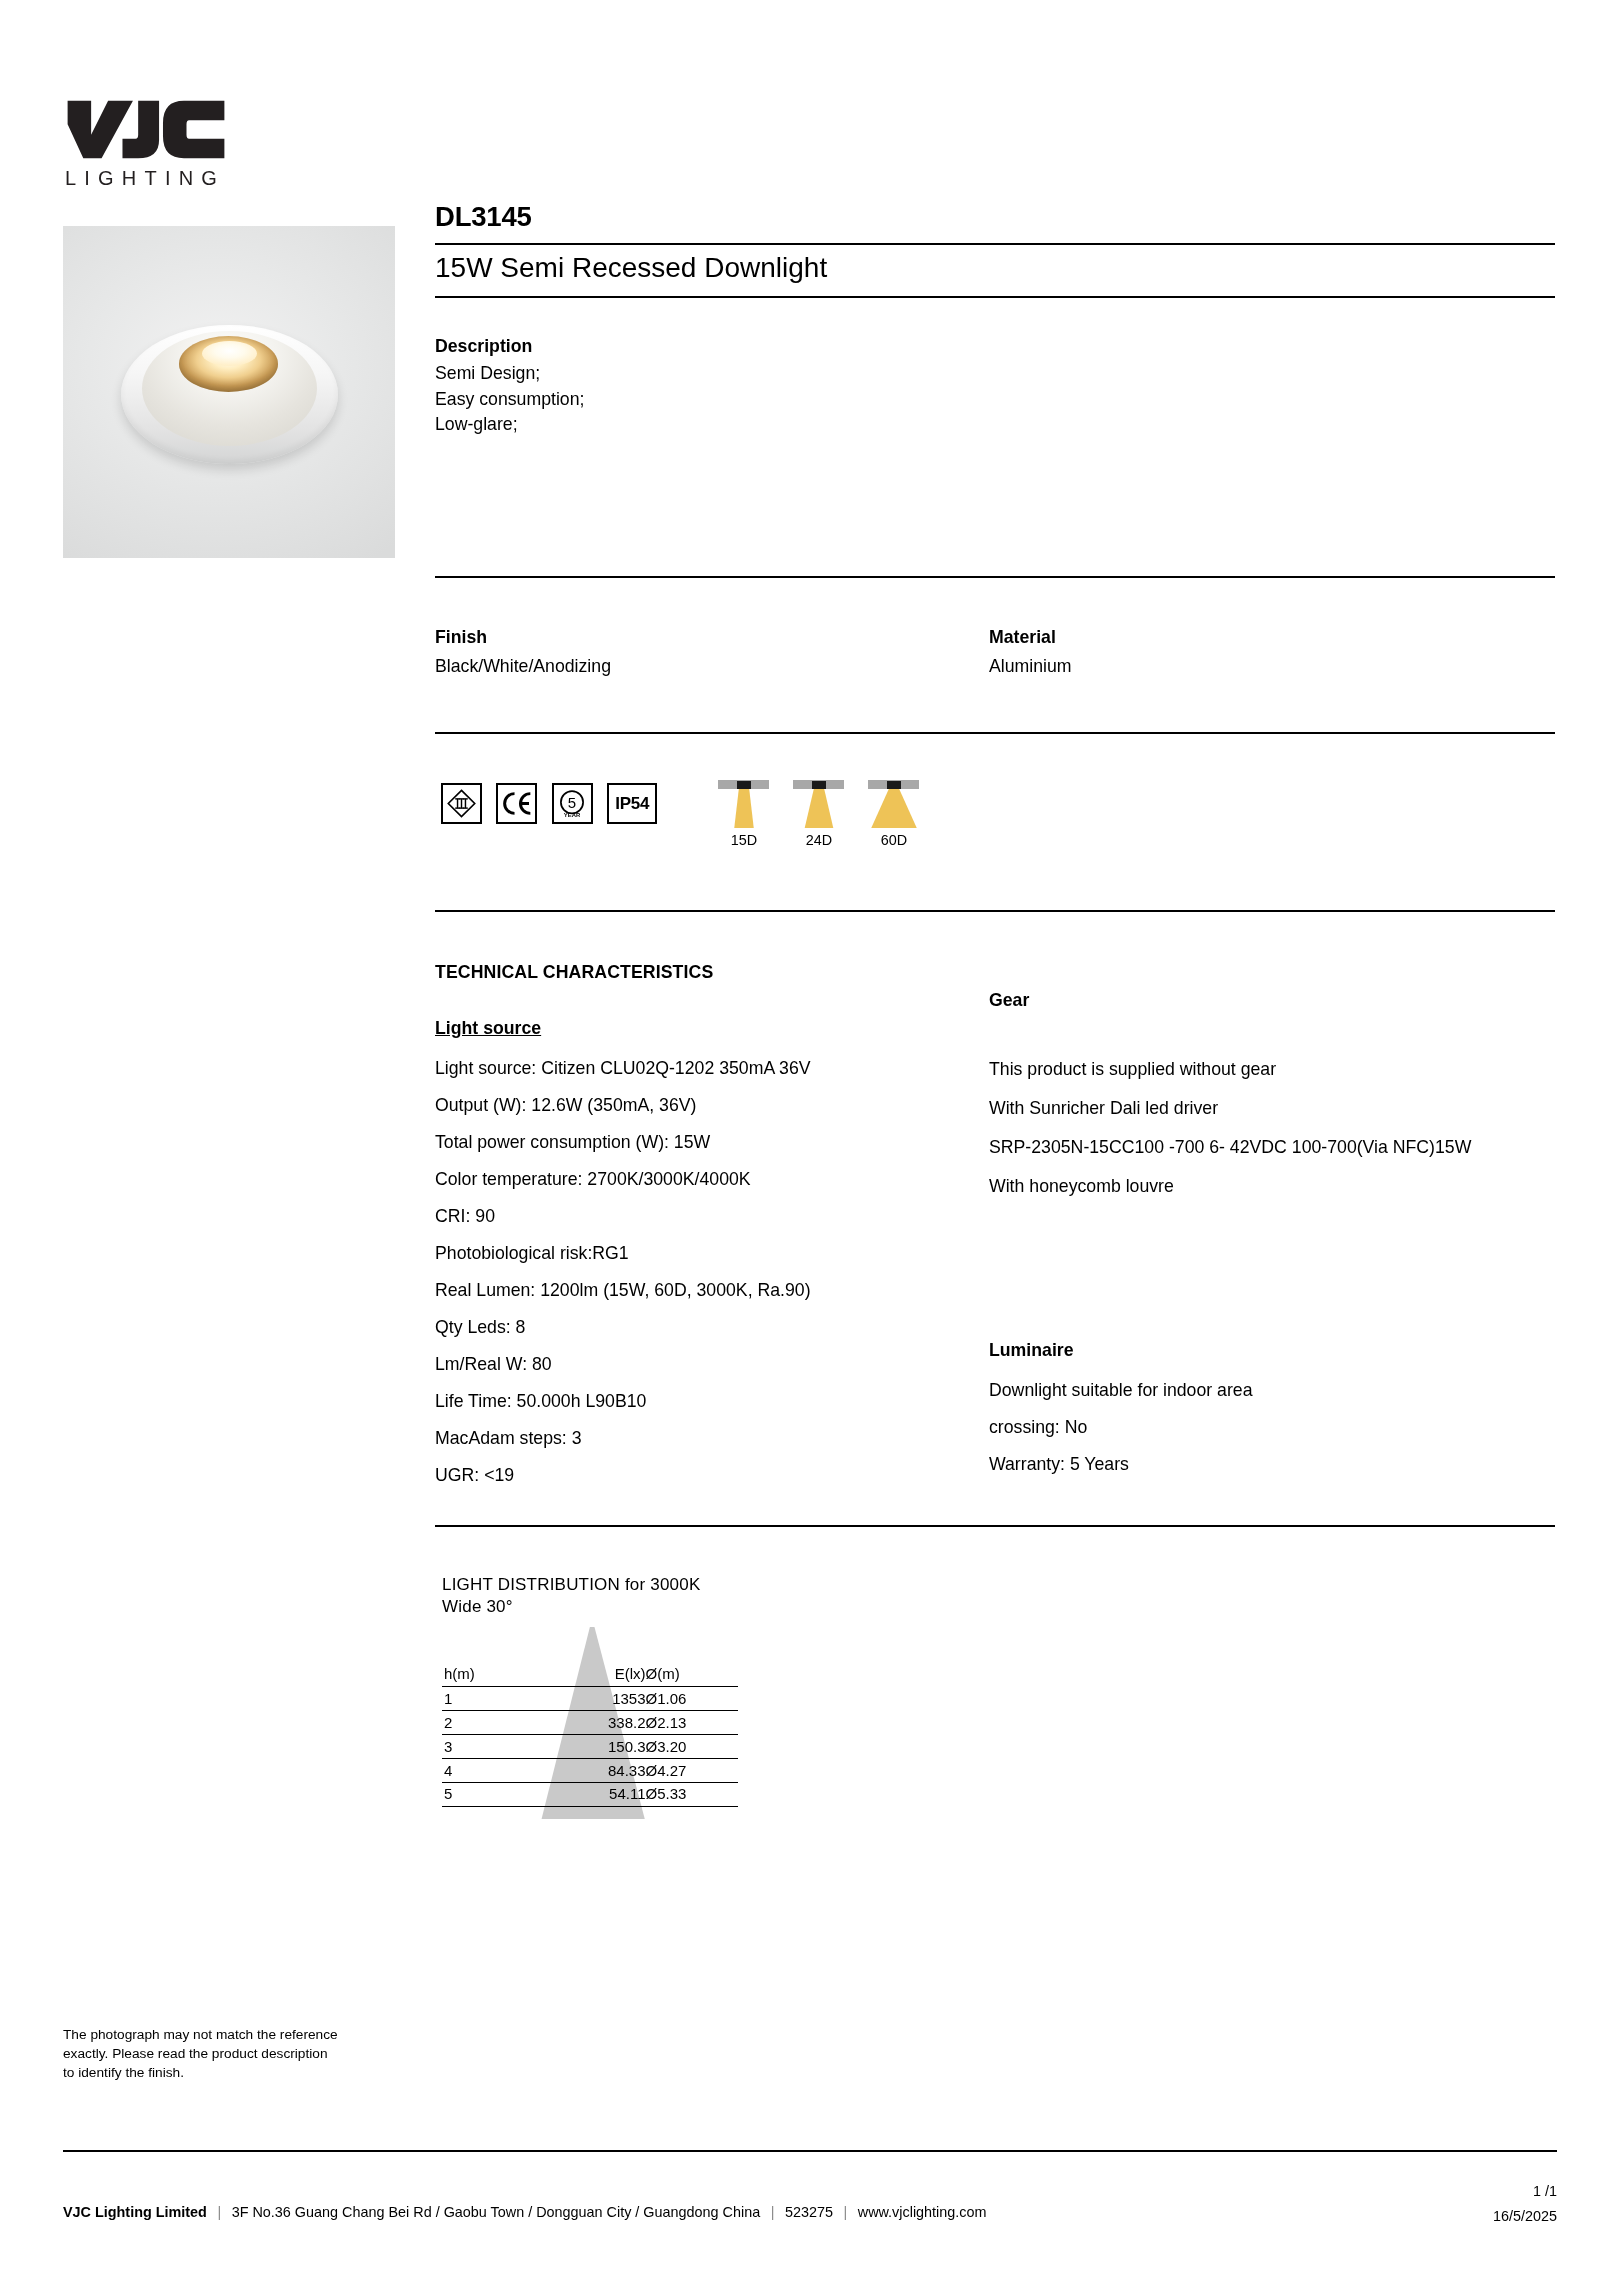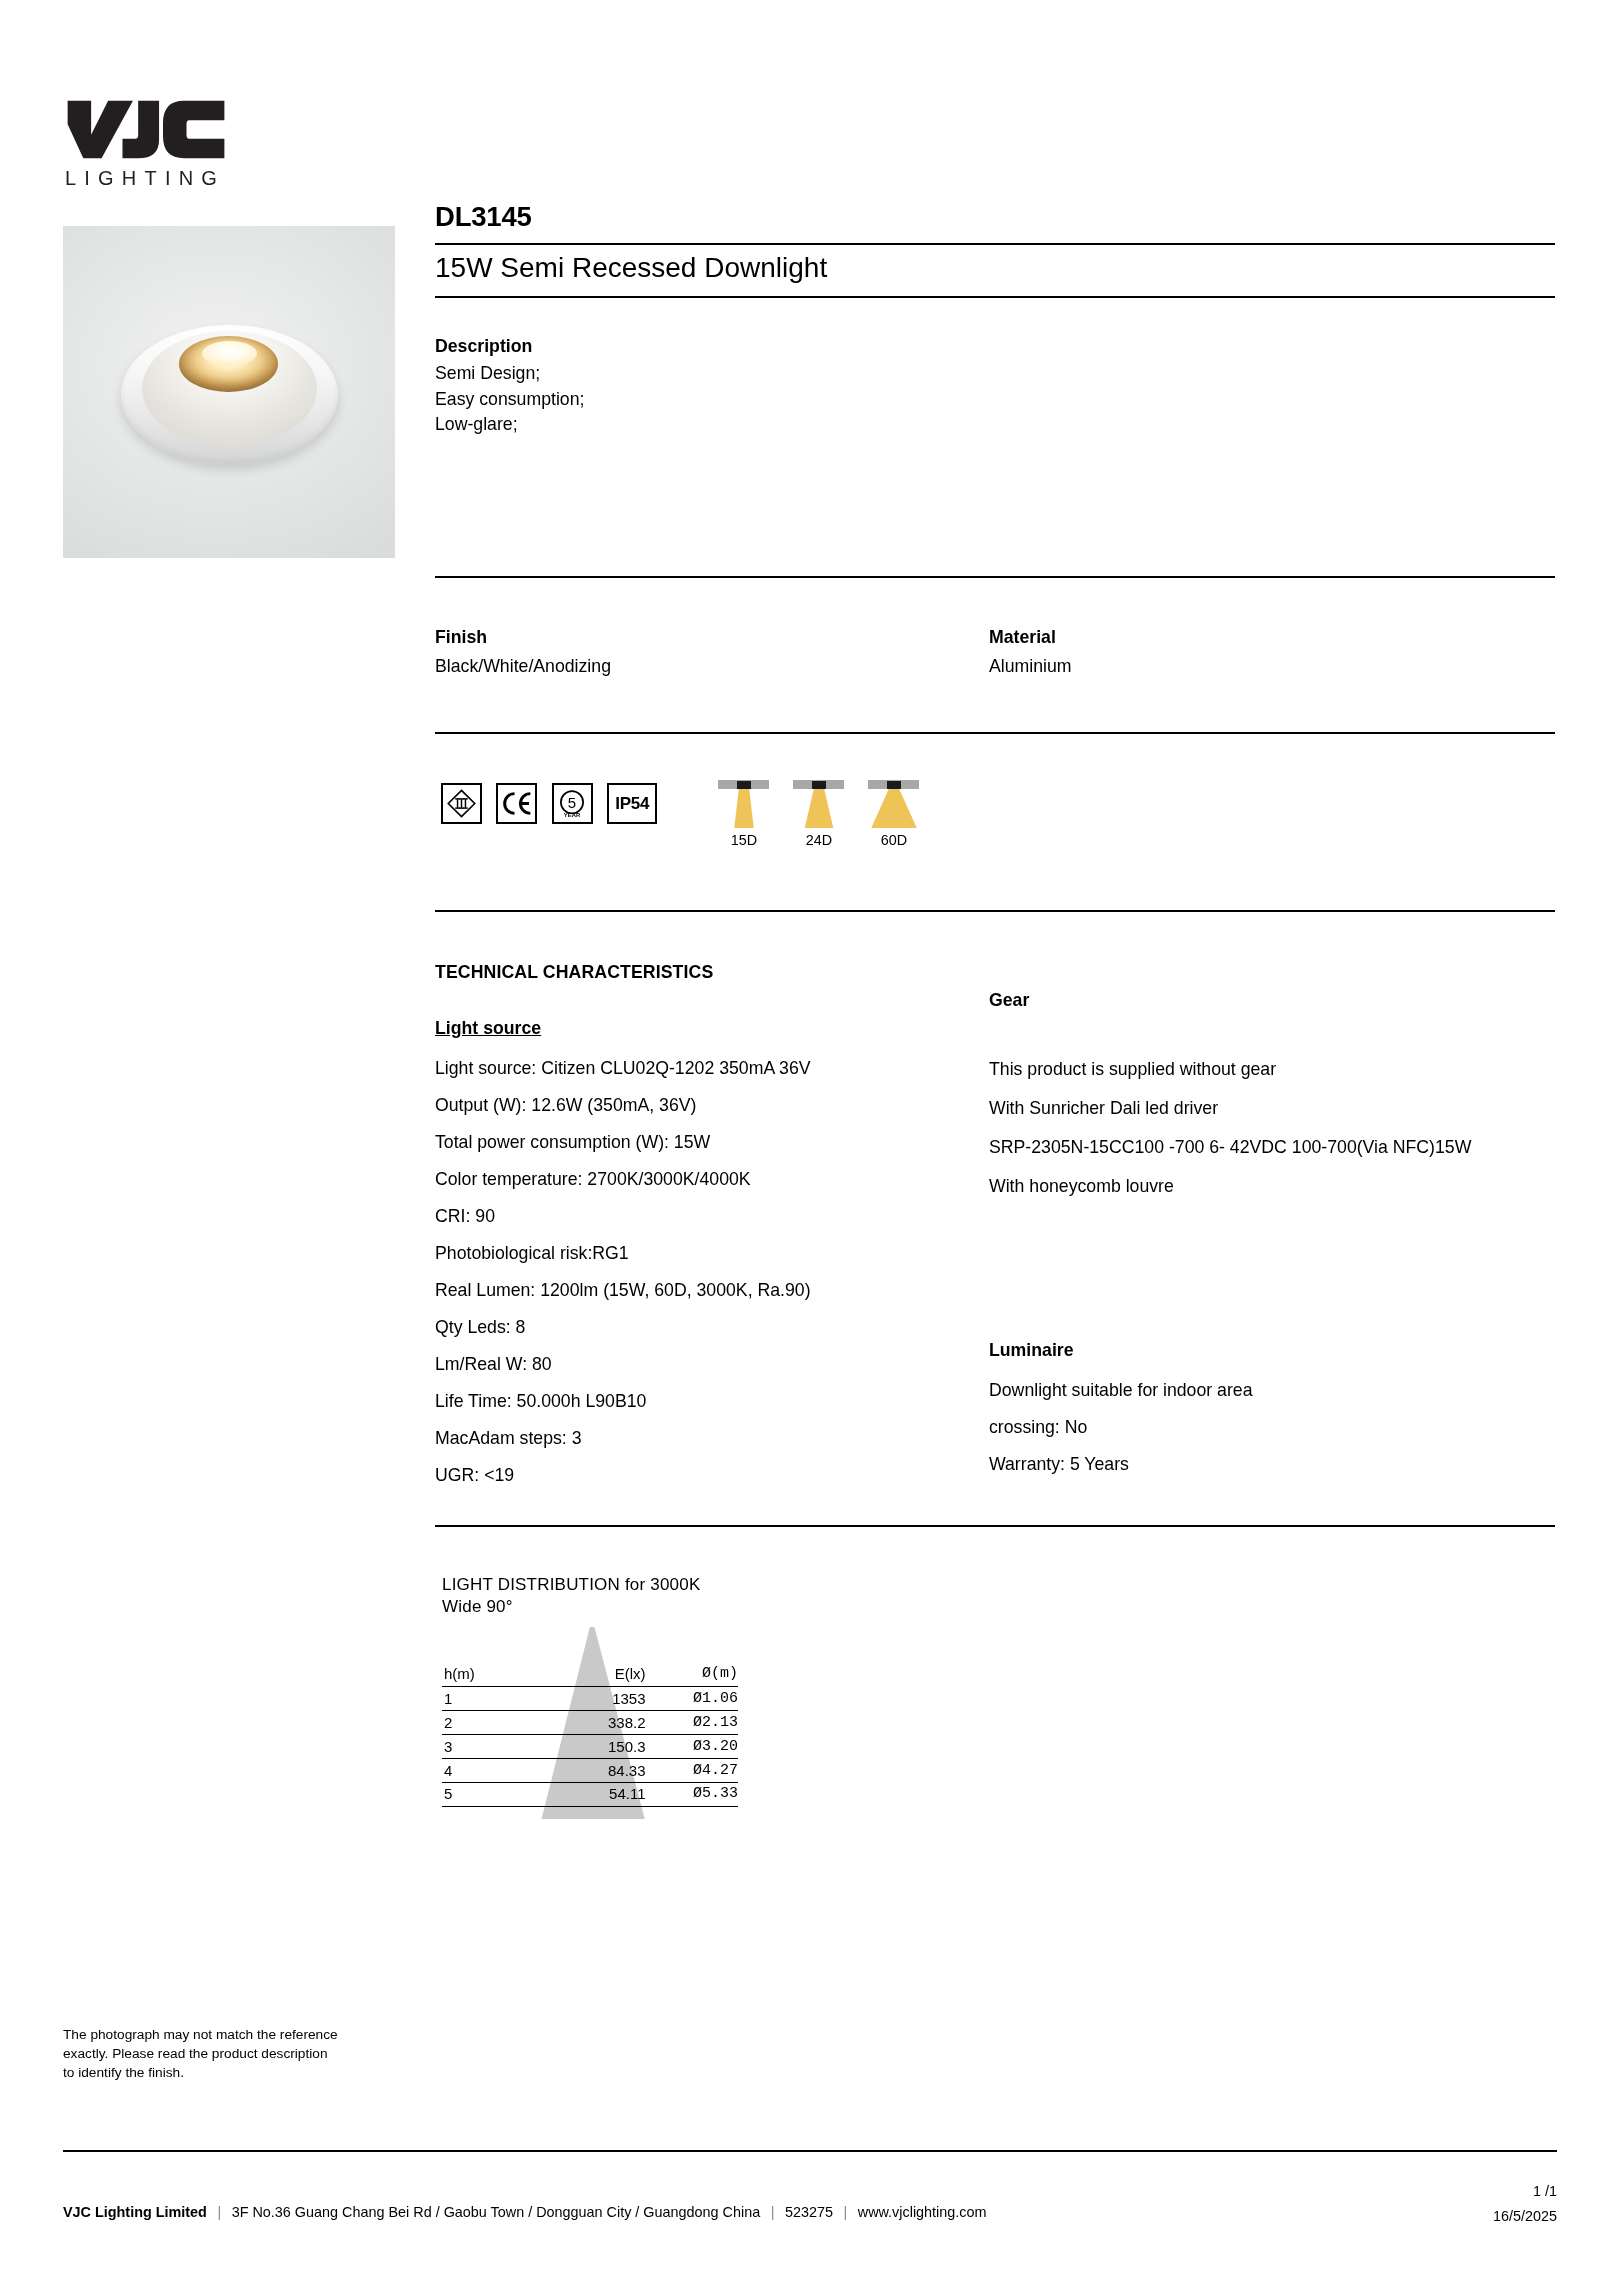--- a/index.html
+++ b/index.html
@@ -320,21 +320,21 @@
   }
   #ld-table td {
     padding: 2.6px 0 3.3px 0;
     border-top: 1.3px solid #000;
   }
   #ld-table tbody tr:last-child td {
     border-bottom: 1.3px solid #000;
   }
   #ld-table .c-h { text-align: left; width: 98px; padding-left: 2px; }
   #ld-table .c-e { text-align: right; width: 105px; }
-  #ld-table .c-d { text-align: right; width: 93px; font-family: Liberation Mono, monospace; }
+  #ld-table .c-d { text-align: left; width: 93px; }
 
   
   #disclaimer {
     position: absolute;
     left: 63px;
     top: 2025px;
     width: 275px;
     font-size: 13.7px;
     line-height: 19px;
   }
@@ -510,21 +510,21 @@
 <div id="lum-list">
   <div>Downlight suitable for indoor area</div>
   <div>crossing: No</div>
   <div>Warranty: 5 Years</div>
 </div>
 
 <div class="rule" style="top:1525px;"></div>
 
 <div id="ld-title">
   <div>LIGHT DISTRIBUTION for 3000K</div>
-  <div>Wide 90°</div>
+  <div>Wide 30°</div>
 </div>
 
 <div id="ld-wrap">
   <svg id="ld-cone" viewBox="0 0 460 300">
     <polygon points="226,6 233,6 310,300 152,300" fill="#c9c9c9"></polygon>
   </svg>
   <table id="ld-table">
     <thead>
       <tr>
         <th class="c-h">h(m)</th>

